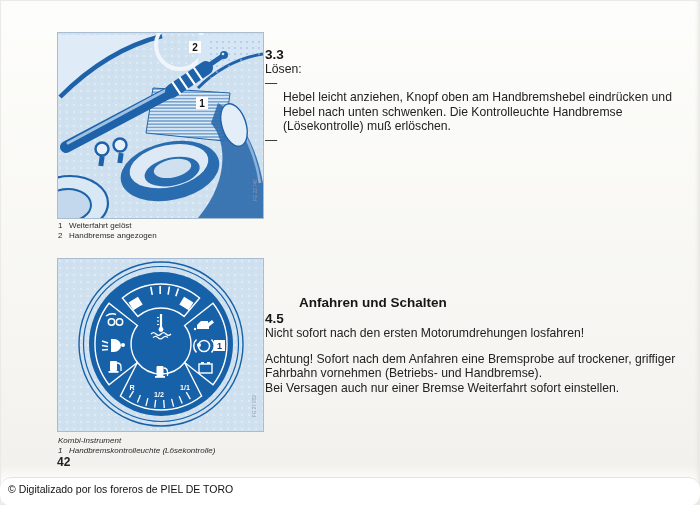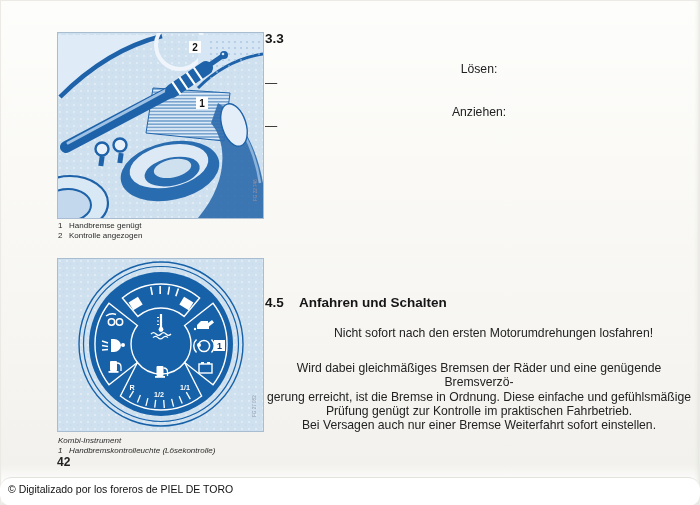--- a/index.html
+++ b/index.html
@@ -19,31 +19,31 @@
   .caps{position:absolute;left:58px;width:210px;font-size:8px;line-height:9.6px;color:#2a2a2a;}
   #caps-handbrake{top:221px;}
   #caps-cluster{top:436px;font-style:italic;}
   .cap-row{display:flex;}
   .cap-num{width:11px;flex:0 0 11px;}
   
   .pagenum{position:absolute;left:57px;top:455px;font-size:12px;font-weight:bold;}
   
   .col{position:absolute;left:265px;width:428px;}
   h2.sec{display:flex;margin:0;font-size:13.5px;font-weight:bold;color:#161616;}
-  h2.sec .h-num{width:34px;flex:0 0 34px;}
+  h2.sec .h-num{width:34px;flex:0 0 34px;margin-top:16px;}
   #sec33-h{top:31px;}
   #sec34-h{top:295px;}
   #sec33-body{top:62px;}
   #sec34-body{top:326px;}
-  .body-txt{font-size:12.2px;line-height:14.2px;color:#222;text-align:center;}
+  .body-txt{font-size:12.2px;line-height:14.2px;color:#222;}
   .lbl{margin:0;}
   .bullet{position:relative;padding-left:18px;margin:0;white-space:pre-line;}
   .bullet .dash{position:absolute;left:0;top:0;}
   .para{margin:0;white-space:pre-line;}
-  .para.gap{margin-bottom:21px;padding-left:29px;}
+  .para.gap{margin-bottom:12px;}
   
   .strip{position:absolute;left:0;top:477px;width:700px;height:28px;background:#ffffff;border-top:1px solid #e4e2dd;border-radius:12px;}
   .strip span{position:absolute;left:8px;top:5px;font-size:10.5px;color:#111;}
 </style>
 </head>
 <body>
 
 <div class="page">
 
   <div class="fig" id="fig-handbrake">
@@ -118,25 +118,25 @@
         <text x="144" y="73.6" text-anchor="middle" font-size="10" font-weight="bold" fill="#111">1</text>
       </g>
 
       <text transform="rotate(-90 199 168)" x="199" y="168" font-size="4.6" fill="#9b8f9d">FG 22 746</text>
     </svg>
   </div>
 
   <div class="caps" id="caps-handbrake">
     <div class="cap-row">
       <span class="cap-num">1</span>
-      <span>Handbremse genügt</span>
+      <span>Weiterfahrt gelöst</span>
     </div>
     <div class="cap-row">
       <span class="cap-num">2</span>
-      <span>Kontrolle angezogen</span>
+      <span>Handbremse angezogen</span>
     </div>
   </div>
 
   <div class="fig" id="fig-cluster">
     <svg width="205" height="172" viewBox="0 0 205 172">
       <rect x="0" y="0" width="205" height="172" fill="#cfe0ef"></rect>
       <rect x="0" y="0" width="205" height="172" fill="url(#speckle)"></rect>
 
       <circle cx="103" cy="85" r="82" stroke="#1661a8" stroke-width="1.4" fill="none"></circle>
       <circle cx="103" cy="85" r="77.5" stroke="#1661a8" stroke-width="1.2" fill="none"></circle>
@@ -244,37 +244,37 @@
   </div>
 
   <div class="pagenum">42</div>
 
   <h2 class="sec col" id="sec33-h">
     <span class="h-num">3.3</span>
   </h2>
   <div class="col body-txt" id="sec33-body">
     <p class="lbl">Lösen:</p>
     <p class="bullet">
-      <span class="dash">—</span>
+      <span class="dash">—</span><span>Hebel leicht anziehen, Knopf oben am Handbremshebel eindrücken und
+Hebel nach unten schwenken. Die Kontrolleuchte Handbremse
+(Lösekontrolle) muß erlöschen.</span>
     </p>
-    <p class="lbl">Anziehen:</p>
     <p class="bullet">
       <span class="dash">—</span>
     </p>
   </div>
 
   <h2 class="sec col" id="sec34-h">
     <span class="h-num">4.5</span>
     <span>Anfahren und Schalten</span>
   </h2>
   <div class="col body-txt" id="sec34-body">
     <p class="para gap">Nicht sofort nach den ersten Motorumdrehungen losfahren!</p>
-    <p class="para">Wird dabei gleichmäßiges Bremsen der Räder und eine genügende Bremsverzö-
-gerung erreicht, ist die Bremse in Ordnung. Diese einfache und gefühlsmäßige
-Prüfung genügt zur Kontrolle im praktischen Fahrbetrieb.</p>
+    <p class="para">Achtung! Sofort nach dem Anfahren eine Bremsprobe auf trockener, griffiger
+Fahrbahn vornehmen (Betriebs- und Handbremse).</p>
     <p class="para">Bei Versagen auch nur einer Bremse Weiterfahrt sofort einstellen.</p>
   </div>
 
   <div class="strip">
     <span>© Digitalizado por los foreros de PIEL DE TORO</span>
   </div>
 
 </div>
 
 </body></html>

